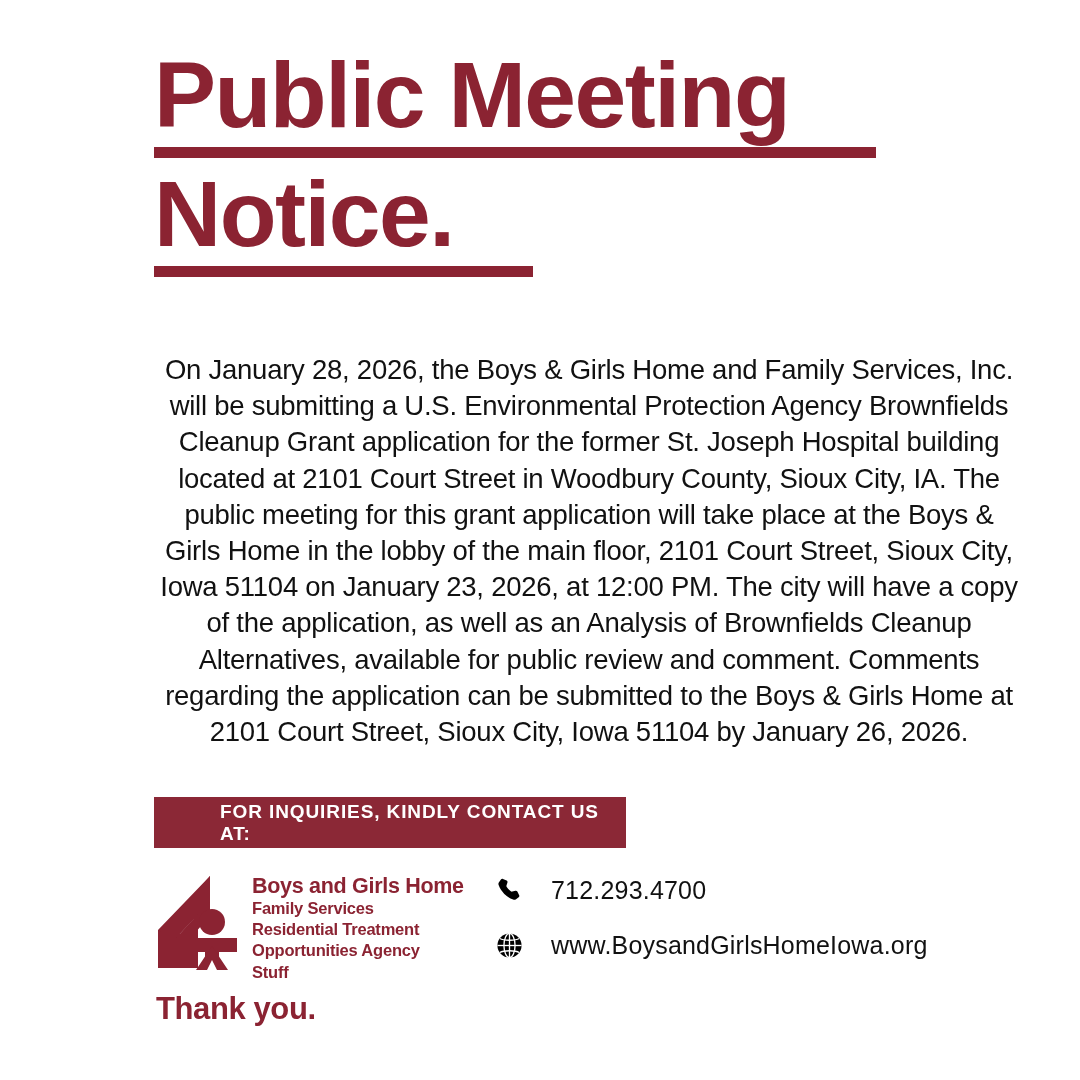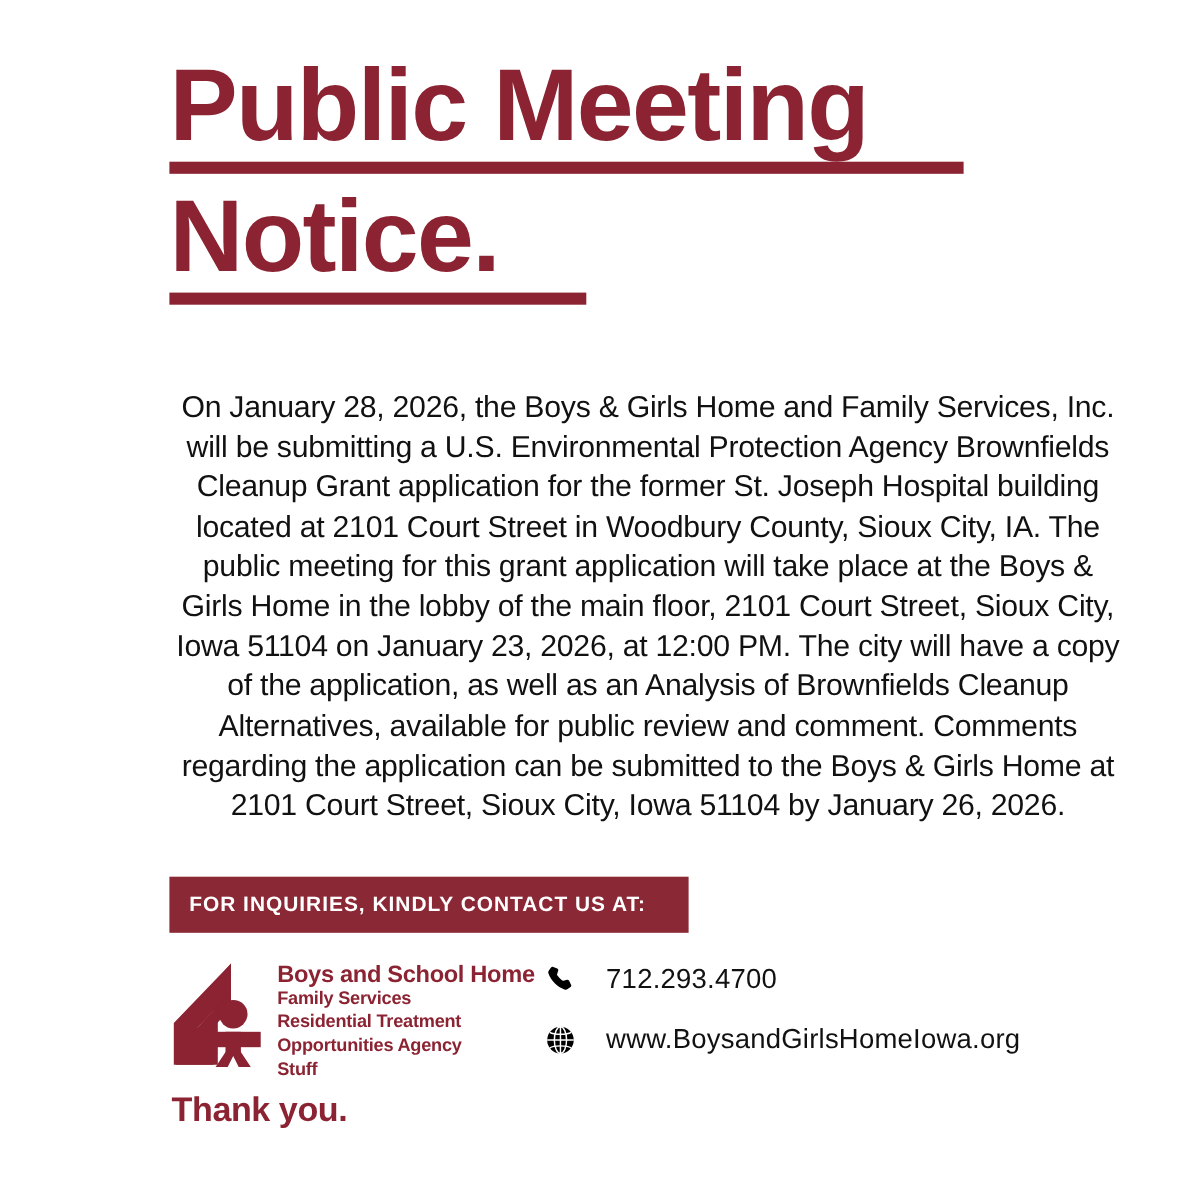--- a/index.html
+++ b/index.html
@@ -64,20 +64,21 @@
   
   .contact-banner {
     position:absolute;
     left:108px;
     top:797px;
     width:472px;
     height:51px;
     background:#8B2836;
     display:flex;
     align-items:center;
+    padding-left:48px;
   }
   .contact-banner-label {
     color:#ffffff;
     font-family:"Liberation Sans", sans-serif;
     font-weight:bold;
     font-size:19px;
     letter-spacing:0.9px;
     padding-left:18px;
   }
 
@@ -201,21 +202,21 @@
 
         <circle cx="58" cy="50" r="13" fill="#8B2332"></circle>
 
         <rect x="33" y="66" width="50" height="14" fill="#8B2332"></rect>
 
         <rect x="51" y="66" width="14" height="20" fill="#8B2332"></rect>
 
         <path d="M58 74 L74 98 L63 98 L58 88 L53 98 L42 98 Z" fill="#8B2332"></path>
       </svg>
       <div class="logo-words">
-        <div class="logo-title">Boys and School Home</div>
+        <div class="logo-title">Boys and Girls Home</div>
         <div class="logo-sub">Family Services</div>
         <div class="logo-sub">Residential Treatment</div>
         <div class="logo-sub">Opportunities Agency</div>
         <div class="logo-sub">Stuff</div>
       </div>
     </div>
 
     <div class="thank-you">Thank you.</div>
 
     <div class="contact-list">

